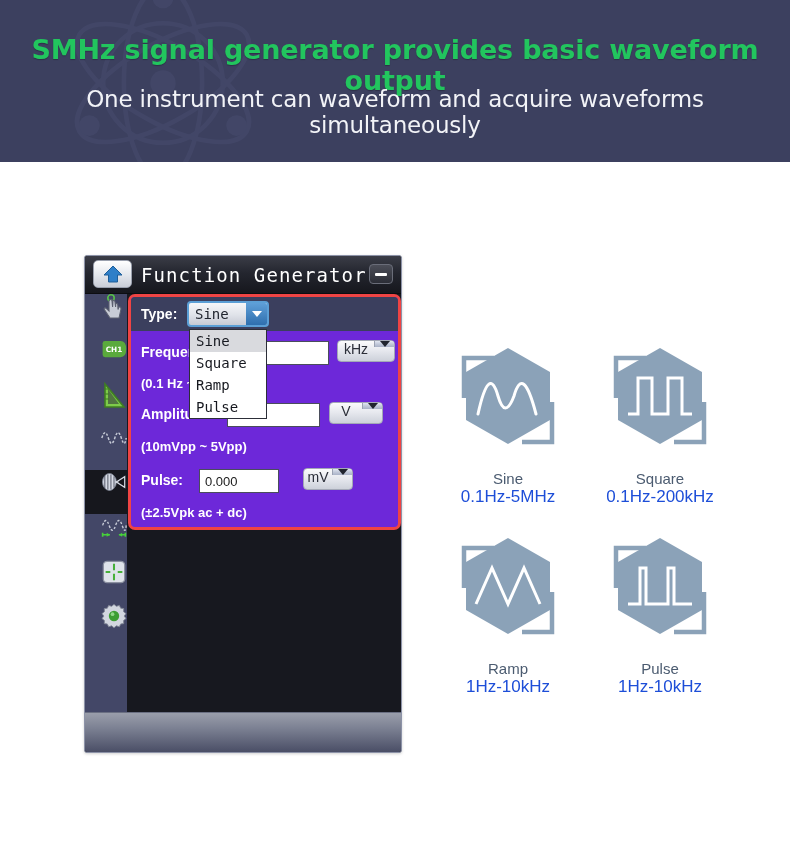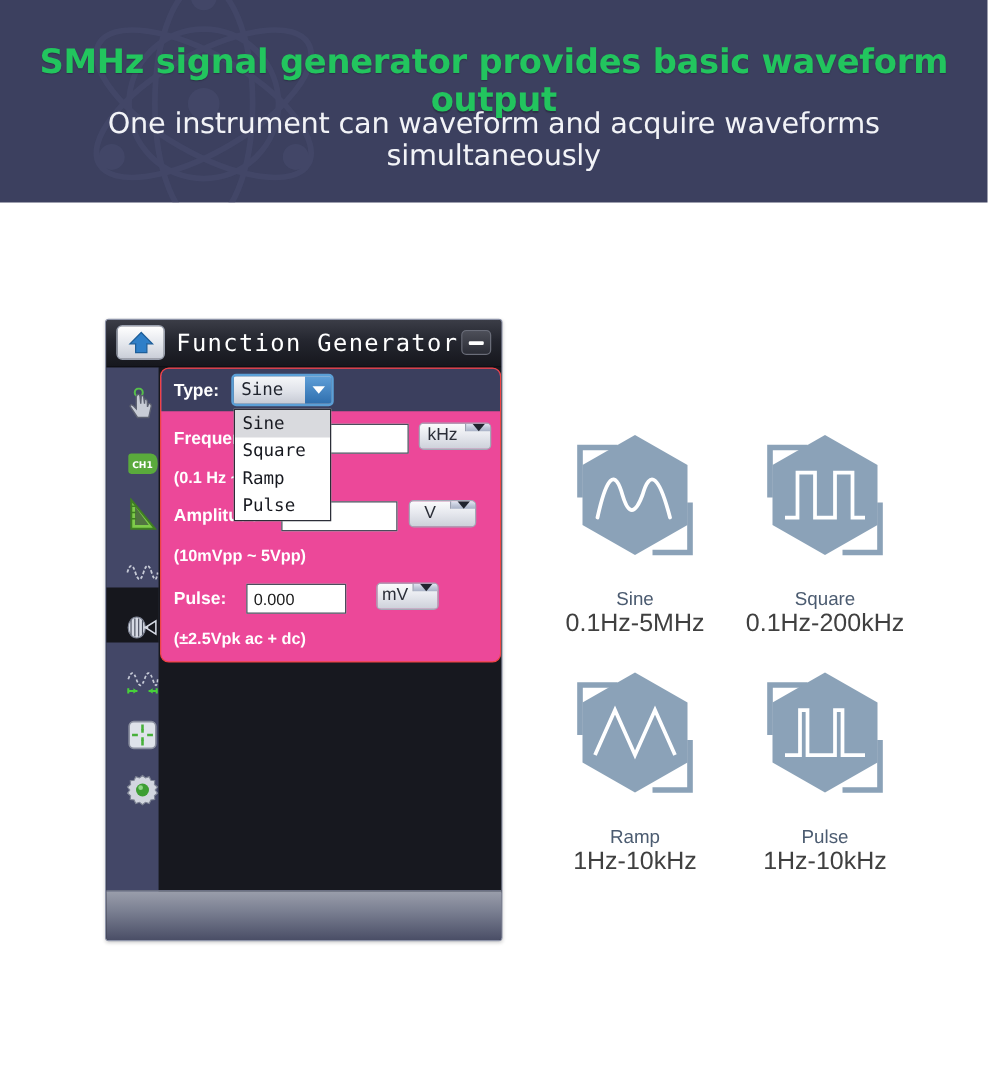--- a/index.html
+++ b/index.html
@@ -86,36 +86,36 @@
 
   
   .sidebar {
     position: absolute; left: 0; top: 38px;
     width: 42px; height: 420px;
     background: #434767;
   }
   .side-item {
     position: relative;
     width: 42px; height: 44px;
-    display: flex; align-items: flex-end; justify-content: center; padding-left: 16px;
+    display: flex; align-items: flex-start; justify-content: center; padding-left: 16px;
   }
   .side-item.selected { background: #16171d; }
 
   
   .content {
     position: absolute; left: 42px; top: 38px;
     width: 276px; height: 420px;
     background: #17181f;
   }
   .panel {
     position: absolute; left: 1px; top: 0px;
     width: 273px; height: 236px;
-    border: 1px solid #ef4444;
+    border: 3px solid #ef4444;
     border-radius: 7px;
-    background: #ec4899;
+    background: #6d28d9;
     overflow: hidden;
   }
   .panel-head {
     position: absolute; left: 0; top: 0;
     width: 273px; height: 34px;
     background: #3b3f5e;
   }
   .lbl {
     position: absolute;
     color: #ffffff;
@@ -221,21 +221,21 @@
   .card {
     position: absolute;
     width: 152px; text-align: center;
   }
   .card-name {
     margin-top: 6px;
     color: #4b5b70; font-size: 15px;
     font-family: "Liberation Sans", sans-serif;
   }
   .card-range {
-    color: #404040; font-size: 20px;
+    color: #1d4ed8; font-size: 17px;
     font-family: "Liberation Sans", sans-serif;
   }
 </style>
 </head>
 <body>
 
 <div class="banner">
   <svg class="banner-watermark" viewBox="0 0 200 200">
     <g fill="none" stroke="#4a4f72" stroke-width="4">
       <circle cx="100" cy="100" r="52"></circle>

